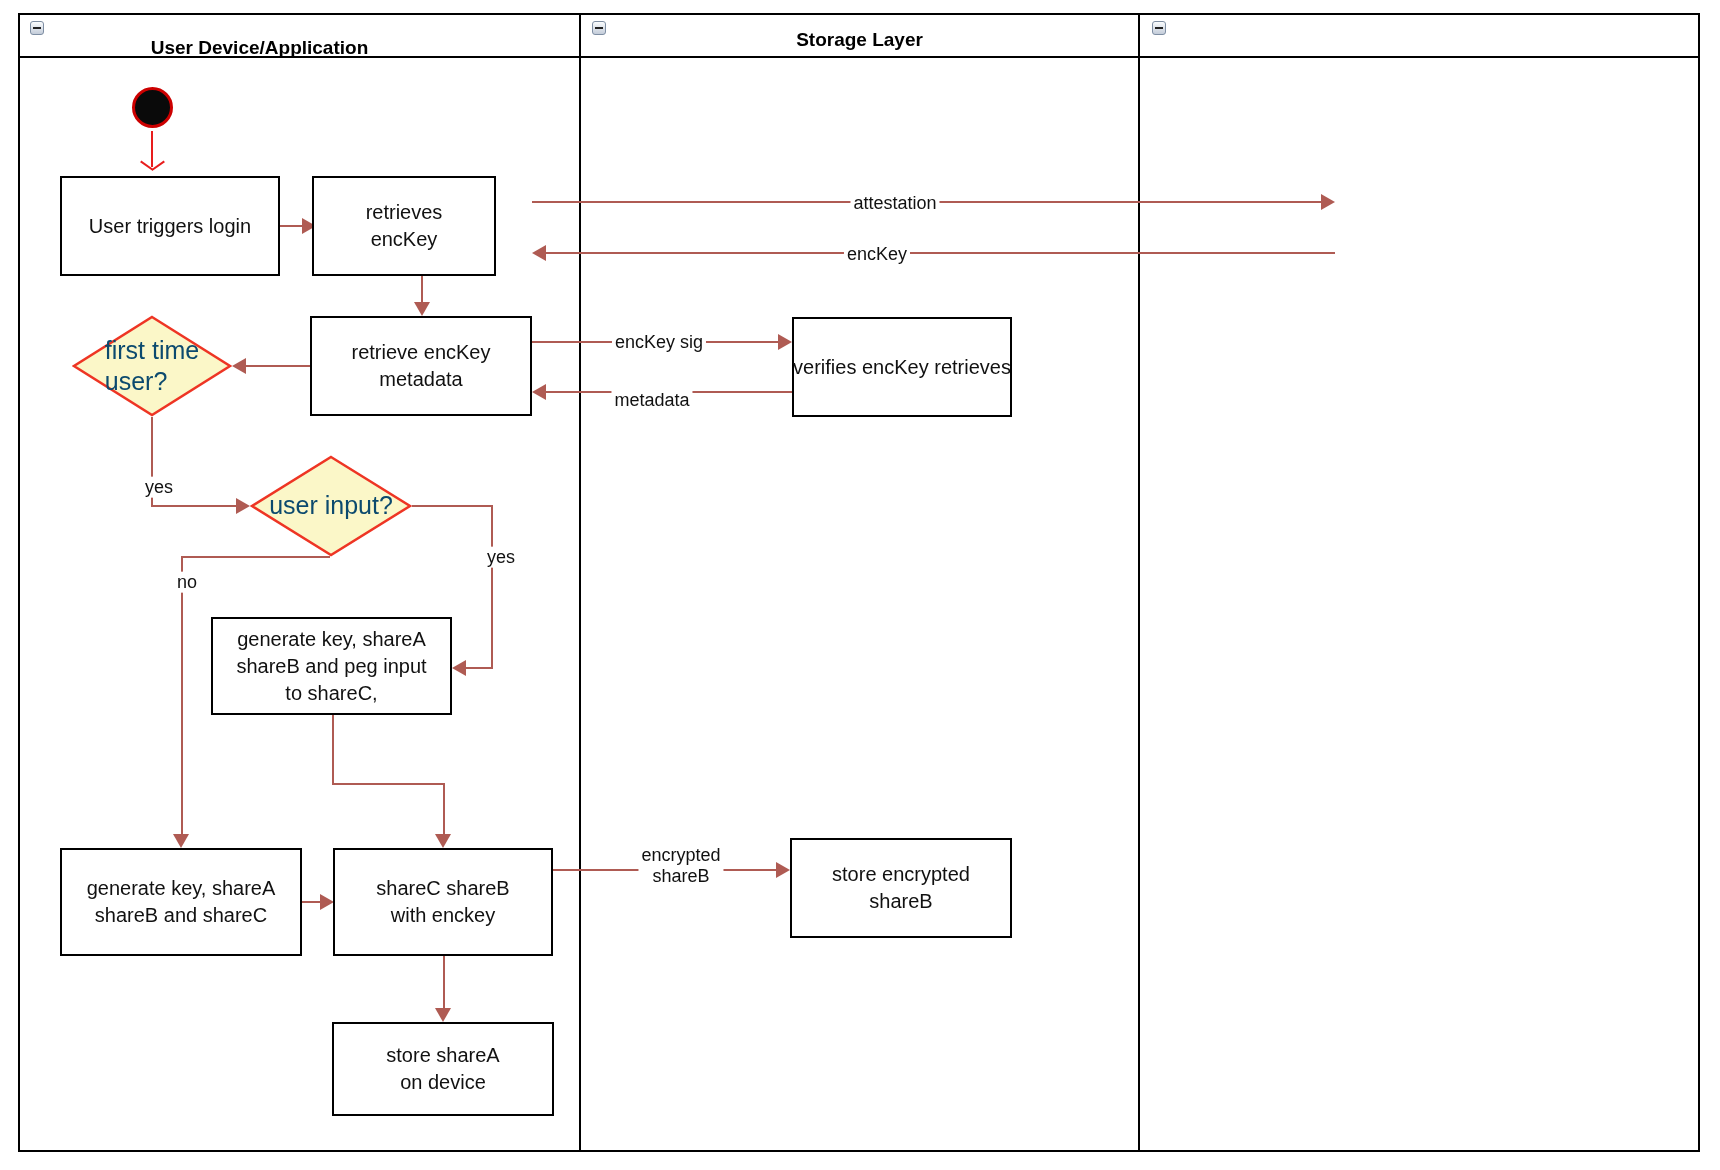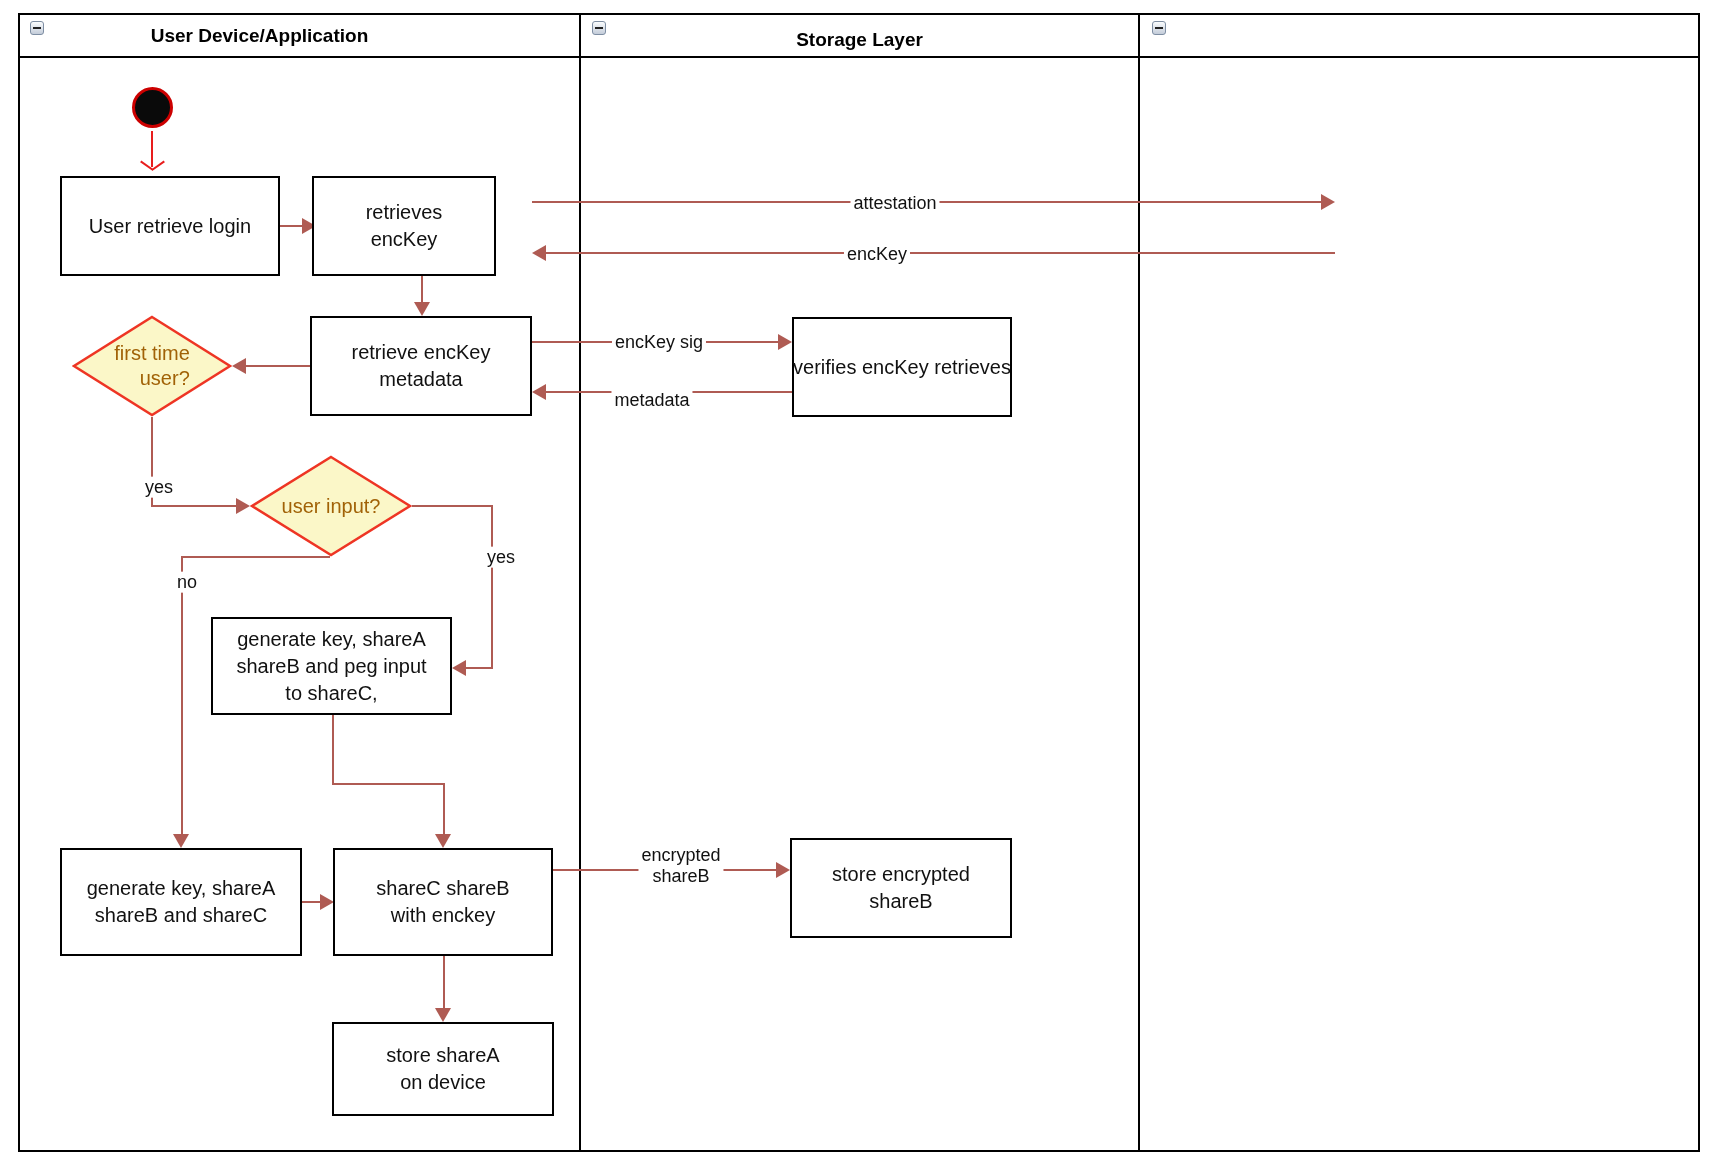--- a/index.html
+++ b/index.html
@@ -23,54 +23,54 @@
   .ah{position:absolute;width:0;height:0;z-index:2}
   .ah.r{border-top:8px solid transparent;border-bottom:8px solid transparent;border-left:14px solid var(--conn)}
   .ah.l{border-top:8px solid transparent;border-bottom:8px solid transparent;border-right:14px solid var(--conn)}
   .ah.d{border-left:8px solid transparent;border-right:8px solid transparent;border-top:14px solid var(--conn)}
   .elabel{position:absolute;transform:translate(-50%,-50%);background:#fff;padding:0 3px;font-size:18px;line-height:1.15;white-space:pre-line;text-align:center;color:#111;z-index:4}
   .start-circle{position:absolute;left:132px;top:87px;width:41px;height:41px;border-radius:50%;background:#0a0a0a;border:3px solid #cc0000;z-index:3}
   .sv{position:absolute;background:var(--start);z-index:2}
   .diamond{position:absolute;z-index:3}
   .diamond svg{display:block}
   .diamond polygon{fill:var(--dfill);stroke:var(--dstroke);stroke-width:2.5}
-  .dtext{position:absolute;left:0;top:0;width:100%;height:100%;display:flex;align-items:center;justify-content:center;text-align:right;font-size:20px;line-height:1.25;white-space:pre-line;color:#a16207}
+  .dtext{position:absolute;left:0;top:0;width:100%;height:100%;display:flex;align-items:center;justify-content:center;text-align:left;font-size:25px;line-height:1.25;white-space:pre-line;color:#0c4a6e}
 </style>
 </head>
 <body>
 
 <div id="canvas">
 
   <div class="frame" style="left:18px;top:13px;width:1682px;height:1139px"></div>
   <div class="line" style="left:18px;top:56px;width:1682px;height:2px"></div>
   <div class="line" style="left:579px;top:13px;width:2px;height:1139px"></div>
   <div class="line" style="left:1138px;top:13px;width:2px;height:1139px"></div>
 
-  <div class="lane-title" style="left:20px;top:15px;width:479px;height:41px">
+  <div class="lane-title" style="left:20px;top:27px;width:479px;height:41px">
     <span>User Device/Application</span>
   </div>
   <div class="lane-title" style="left:581px;top:15px;width:557px;height:50px">
     <span>Storage Layer</span>
   </div>
   <div class="collapse" style="left:30px;top:21px">
       <div class="bar"></div>
     </div>
   <div class="collapse" style="left:592px;top:21px">
       <div class="bar"></div>
     </div>
   <div class="collapse" style="left:1152px;top:21px">
       <div class="bar"></div>
     </div>
 
   <div class="start-circle"></div>
   <div class="sv" style="left:151px;top:131px;width:2px;height:36px"></div>
   <div class="sv" style="left:138px;top:169px;width:15px;height:2px;transform:rotate(35deg);transform-origin:right center"></div>
   <div class="sv" style="left:152px;top:169px;width:15px;height:2px;transform:rotate(-35deg);transform-origin:left center"></div>
 
-  <div class="node" style="left:60px;top:176px;width:220px;height:100px">User retrieve login</div>
+  <div class="node" style="left:60px;top:176px;width:220px;height:100px">User triggers login</div>
   <div class="node" style="left:312px;top:176px;width:184px;height:100px">retrieves
 encKey</div>
   <div class="node" style="left:310px;top:316px;width:222px;height:100px">retrieve encKey
 metadata</div>
   <div class="node nowrap" style="left:792px;top:317px;width:220px;height:100px">verifies encKey retrieves</div>
   <div class="node" style="left:211px;top:617px;width:241px;height:98px">generate key, shareA
 shareB and peg input
 to shareC,</div>
   <div class="node" style="left:60px;top:848px;width:242px;height:108px">generate key, shareA
 shareB and shareC</div>

